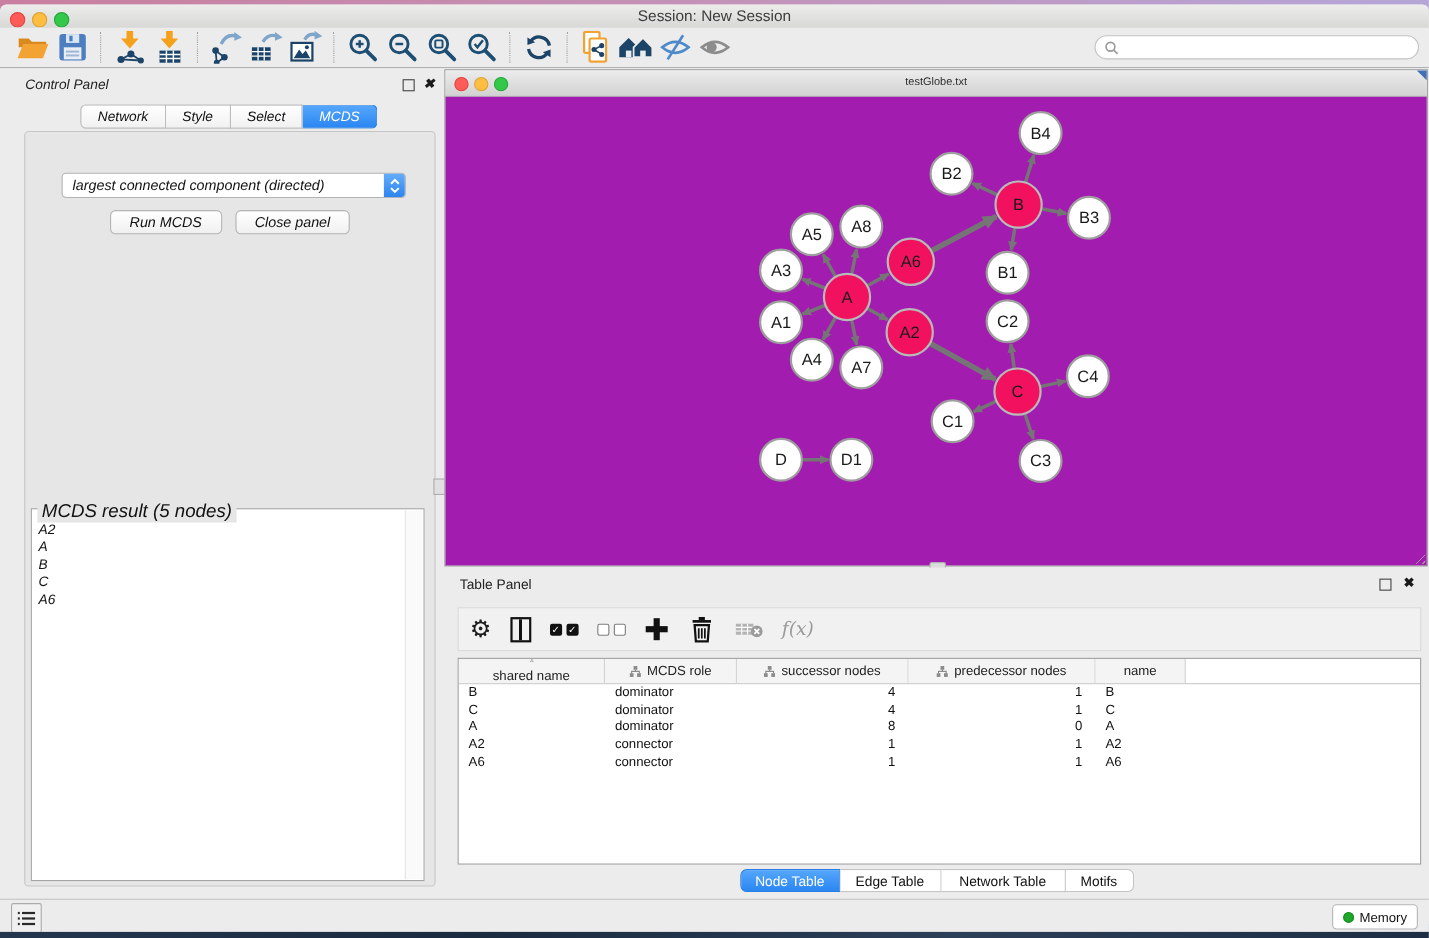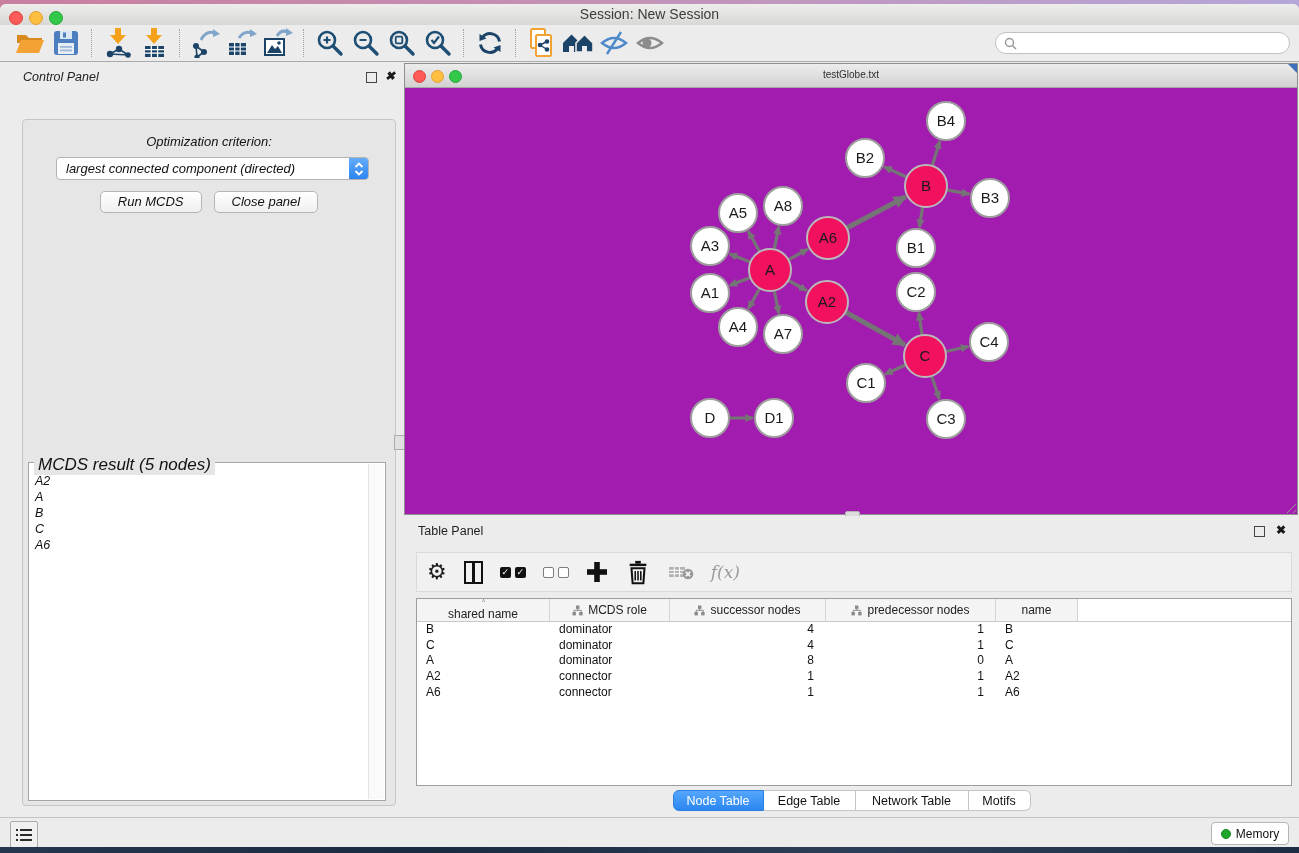--- a/index.html
+++ b/index.html
@@ -278,22 +278,27 @@
   </div>
 
   <div class="content">
 
     <div class="control-panel">
       <div class="cp-header">
         <span class="panel-title">Control Panel</span>
         <span class="float-ic"></span>
         <span class="close-ic">✖</span>
       </div>
+      <div class="ctab-row" id="control-tabs">
+          <div class="ctab">Network</div>
+          <div class="ctab">Style</div>
+          <div class="ctab">Select</div>
+          <div class="ctab active">MCDS</div>
+        </div>
       <div class="cp-pane">
-        <div class="opt-label">Optimization criterion:</div>
         <div class="criterion">
           <span class="val">largest connected component (directed)</span>
           <span class="spinner">
             <svg width="12" height="16" viewBox="0 0 12 16">
                 <polyline points="2.5,6 6,2.5 9.5,6" fill="none" stroke="#fff" stroke-width="1.8"></polyline>
                 <polyline points="2.5,10 6,13.5 9.5,10" fill="none" stroke="#fff" stroke-width="1.8"></polyline>
               </svg>
           </span>
         </div>
         <div class="cp-buttons">

